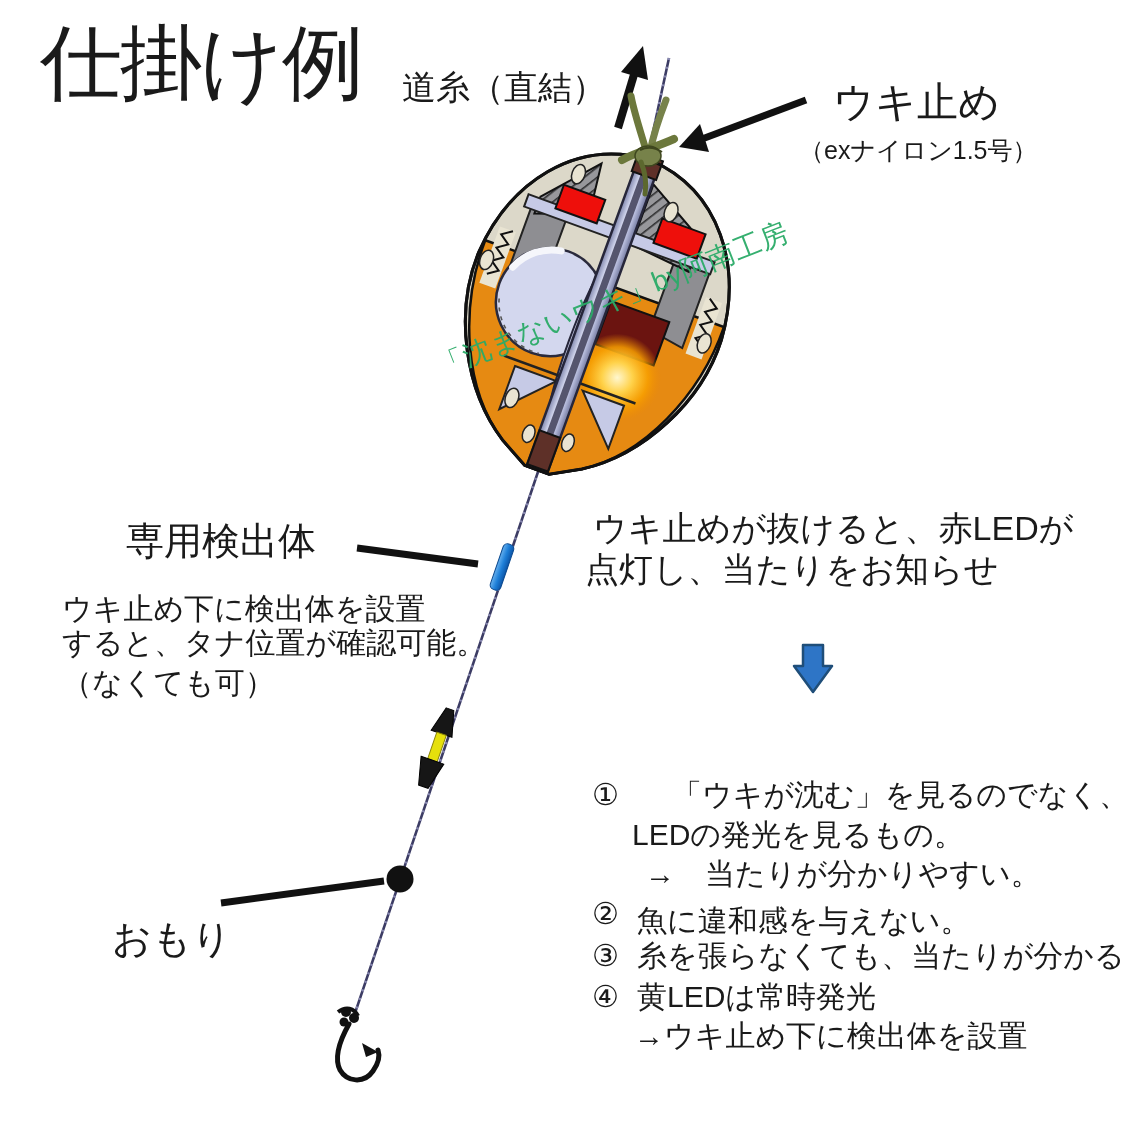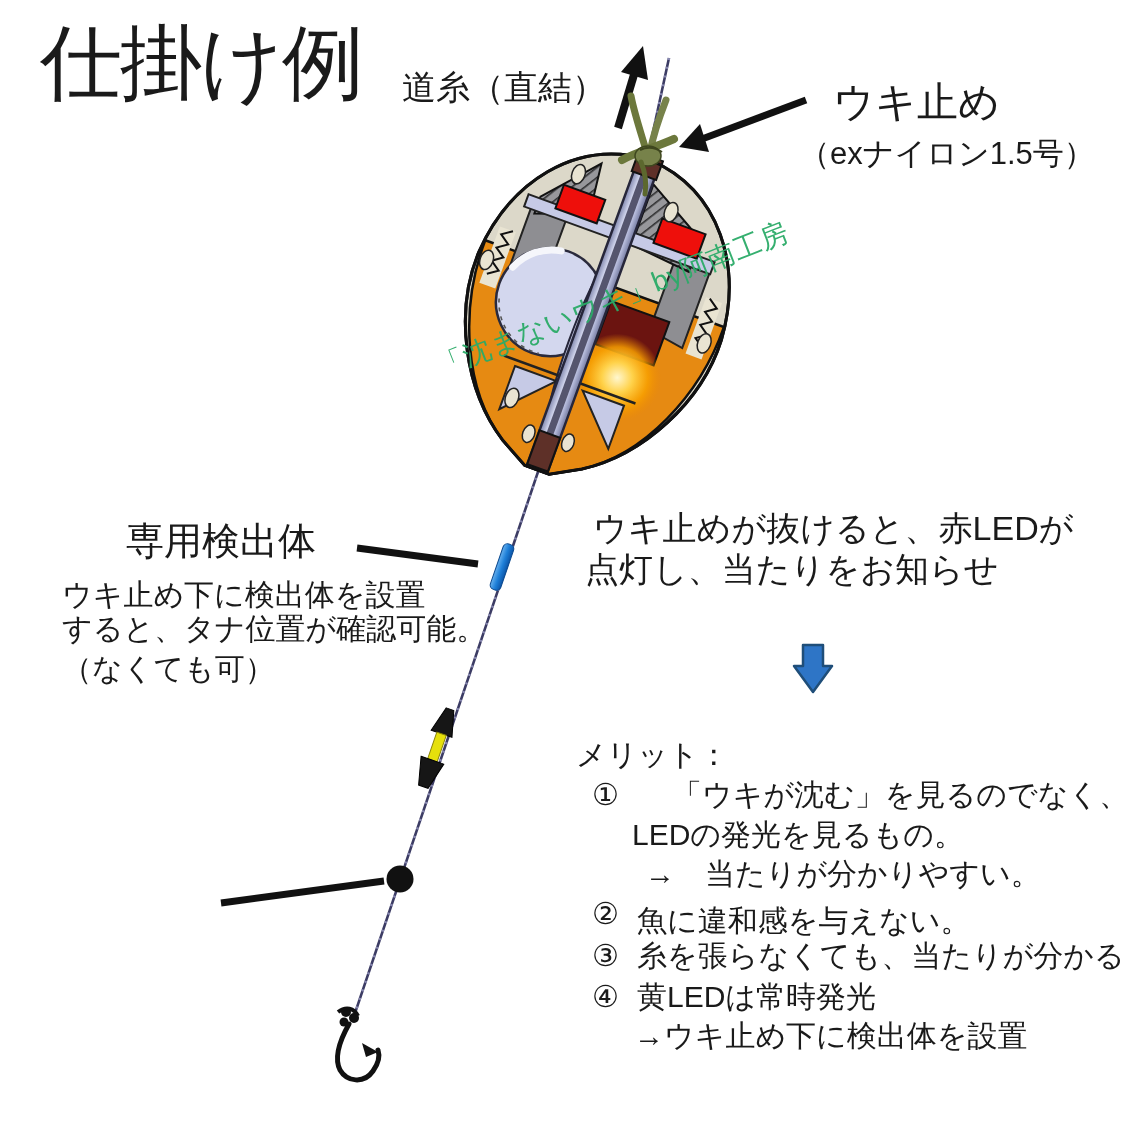--- a/index.html
+++ b/index.html
@@ -5,23 +5,23 @@
   html,body{margin:0;padding:0;background:#ffffff;}
   .canvas{
     position:relative;width:1124px;height:1131px;background:#ffffff;overflow:hidden;
     font-family:"Liberation Sans","DejaVu Sans",sans-serif;color:#1a1a1a;
   }
   .gfx{position:absolute;left:0;top:0;}
   .t{position:absolute;white-space:nowrap;color:#1a1a1a;line-height:1.15;}
   .title{font-size:82px;letter-spacing:-2px;font-weight:500;}
   .lbl34{font-size:34px;}
   .lbl41{font-size:41px;}
-  .lbl31{font-size:31px;}
+  .lbl31{font-size:25px;}
   .lbl38{font-size:38px;}
-  .note{font-size:30px;}
+  .note{font-size:30px;margin-top:14px;}
   .alert{font-size:34px;}
   .merit{font-size:30px;}
   .omori{font-size:39px;}
 </style>
 </head>
 <body>
 
 <div class="canvas">
 
   <svg class="gfx" width="1124" height="1131" viewBox="0 0 1124 1131">
@@ -170,27 +170,27 @@
   <div class="t lbl31" style="left:799px;top:136px;">（exナイロン1.5号）</div>
 
   <div class="t alert" style="left:593px;top:509px;">ウキ止めが抜けると、赤LEDが</div>
   <div class="t alert" style="left:585px;top:553px;font-family:Liberation Mono, monospace;">点灯し、当たりをお知らせ</div>
 
   <div class="t lbl38" style="left:126px;top:520px;">専用検出体</div>
   <div class="t note" style="left:62px;top:578px;">ウキ止め下に検出体を設置</div>
   <div class="t note" style="left:62px;top:612px;">すると、タナ位置が確認可能。</div>
   <div class="t note" style="left:62px;top:652px;">（なくても可）</div>
 
-  <div class="t merit" style="left:576px;top:738px;">メリット：</div>
   <div class="t merit" style="left:592px;top:778px;">①</div>
   <div class="t merit" style="left:672px;top:778px;">「ウキが沈む」を見るのでなく、</div>
   <div class="t merit" style="left:632px;top:818px;">LEDの発光を見るもの。</div>
   <div class="t merit" style="left:645px;top:857px;">→　当たりが分かりやすい。</div>
   <div class="t merit" style="left:592px;top:897px;">②</div>
   <div class="t merit" style="left:637px;top:897px;margin-top:7px;">魚に違和感を与えない。</div>
   <div class="t merit" style="left:592px;top:939px;">③</div>
   <div class="t merit" style="left:637px;top:939px;">糸を張らなくても、当たりが分かる。</div>
   <div class="t merit" style="left:592px;top:980px;">④</div>
   <div class="t merit" style="left:637px;top:980px;">黄LEDは常時発光</div>
   <div class="t merit" style="left:634px;top:1019px;">→ウキ止め下に検出体を設置</div>
 
+  <div class="t omori" style="left:112px;top:917px;">おもり</div>
 
 </div>
 
 </body></html>

